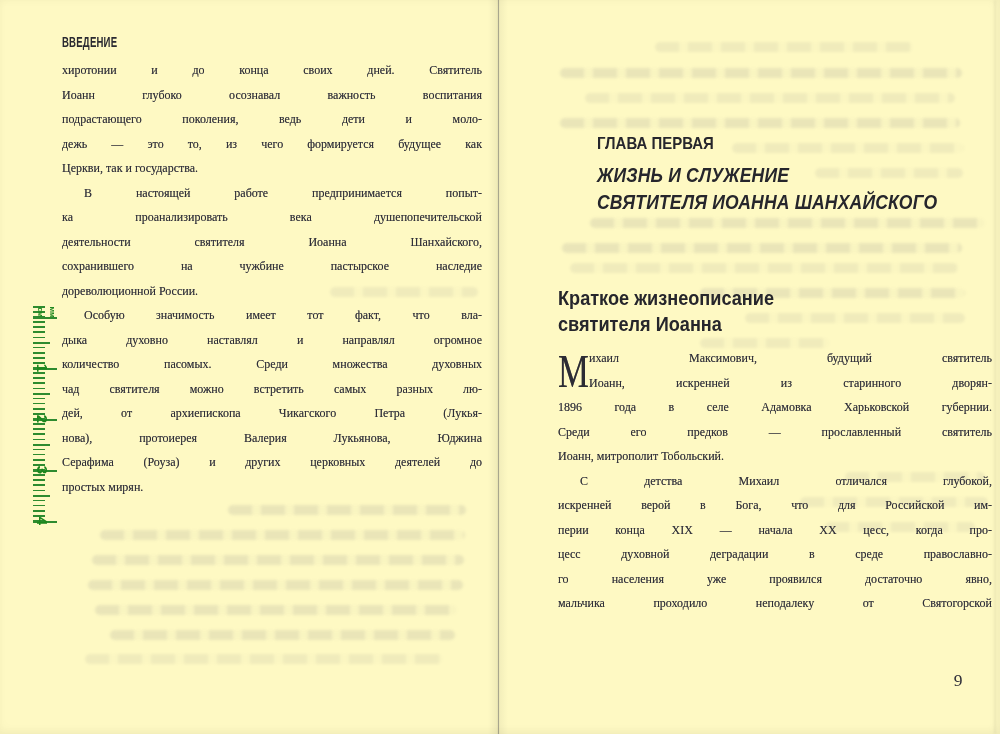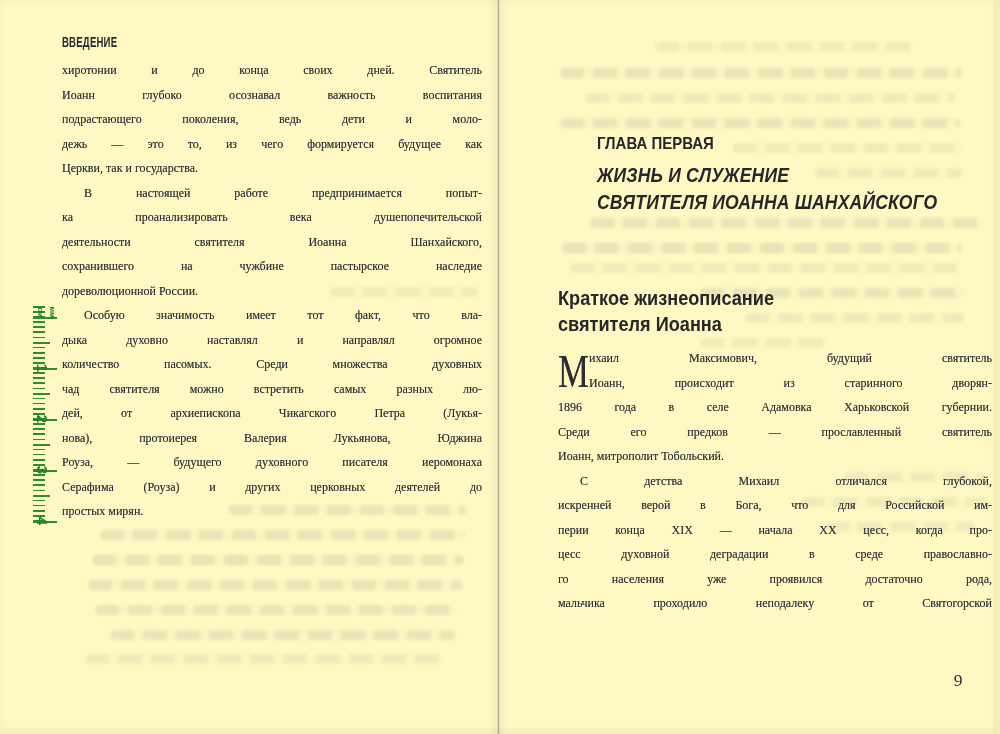--- a/index.html
+++ b/index.html
@@ -133,21 +133,20 @@
       <div class="ln">ка проанализировать века душепопечительской</div>
       <div class="ln">деятельности святителя Иоанна Шанхайского,</div>
       <div class="ln">сохранившего на чужбине пастырское наследие</div>
       <div class="ln el">дореволюционной России.</div>
       <div class="ln ind">Особую значимость имеет тот факт, что вла-</div>
       <div class="ln">дыка духовно наставлял и направлял огромное</div>
       <div class="ln">количество пасомых. Среди множества духовных</div>
       <div class="ln">чад святителя можно встретить самых разных лю-</div>
       <div class="ln">дей, от архиепископа Чикагского Петра (Лукья-</div>
       <div class="ln">нова), протоиерея Валерия Лукьянова, Юджина</div>
-      <div class="ln">Роуза, — будущего духовного писателя иеромонаха</div>
       <div class="ln">Серафима (Роуза) и других церковных деятелей до</div>
       <div class="ln el">простых мирян.</div>
     </div>
 
     <div class="bl light" style="left:330px; top:287px; width:148px;"></div>
     <div class="bl" style="left:228px; top:505px; width:238px;"></div>
     <div class="bl" style="left:100px; top:530px; width:365px;"></div>
     <div class="bl" style="left:92px;  top:555px; width:372px;"></div>
     <div class="bl" style="left:88px;  top:580px; width:375px;"></div>
     <div class="bl" style="left:95px;  top:605px; width:362px;"></div>
@@ -183,29 +182,29 @@
 
     <div class="section-heading">
       <div>Краткое жизнеописание</div>
       <div>святителя Иоанна</div>
     </div>
 
     <div class="dropcap">М</div>
 
     <div class="page-body right-body">
       <div class="ln dc">ихаил Максимович, будущий святитель</div>
-      <div class="ln dc">Иоанн, происходит из старинного дворян-</div>
+      <div class="ln dc">Иоанн, искренней из старинного дворян-</div>
       <div class="ln">1896 года в селе Адамовка Харьковской губернии.</div>
       <div class="ln">Среди его предков — прославленный святитель</div>
       <div class="ln el">Иоанн, митрополит Тобольский.</div>
       <div class="ln ind">С детства Михаил отличался глубокой,</div>
       <div class="ln">искренней верой в Бога, что для Российской им-</div>
       <div class="ln">перии конца XIX — начала XX цесс, когда про-</div>
       <div class="ln">цесс духовной деградации в среде православно-</div>
-      <div class="ln">го населения уже проявился достаточно рода,</div>
+      <div class="ln">го населения уже проявился достаточно явно,</div>
       <div class="ln">мальчика проходило неподалеку от Святогорской</div>
     </div>
 
     <div class="page-number">9</div>
   </div>
 
   <div class="ruler">
     <div class="t-mm"></div>
     <div class="t-5mm"></div>
     <div class="t-cm"></div>

